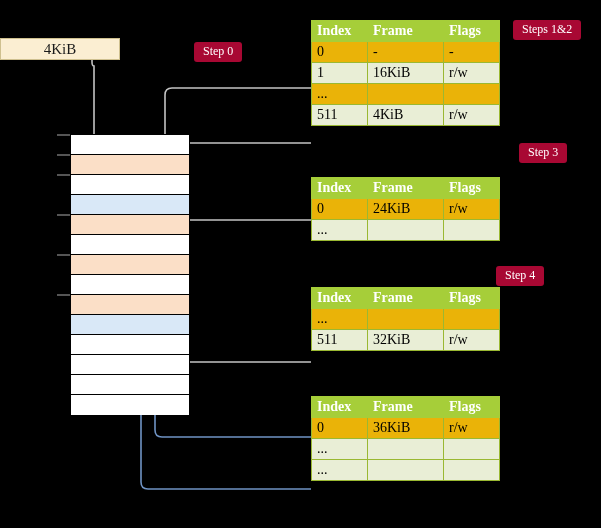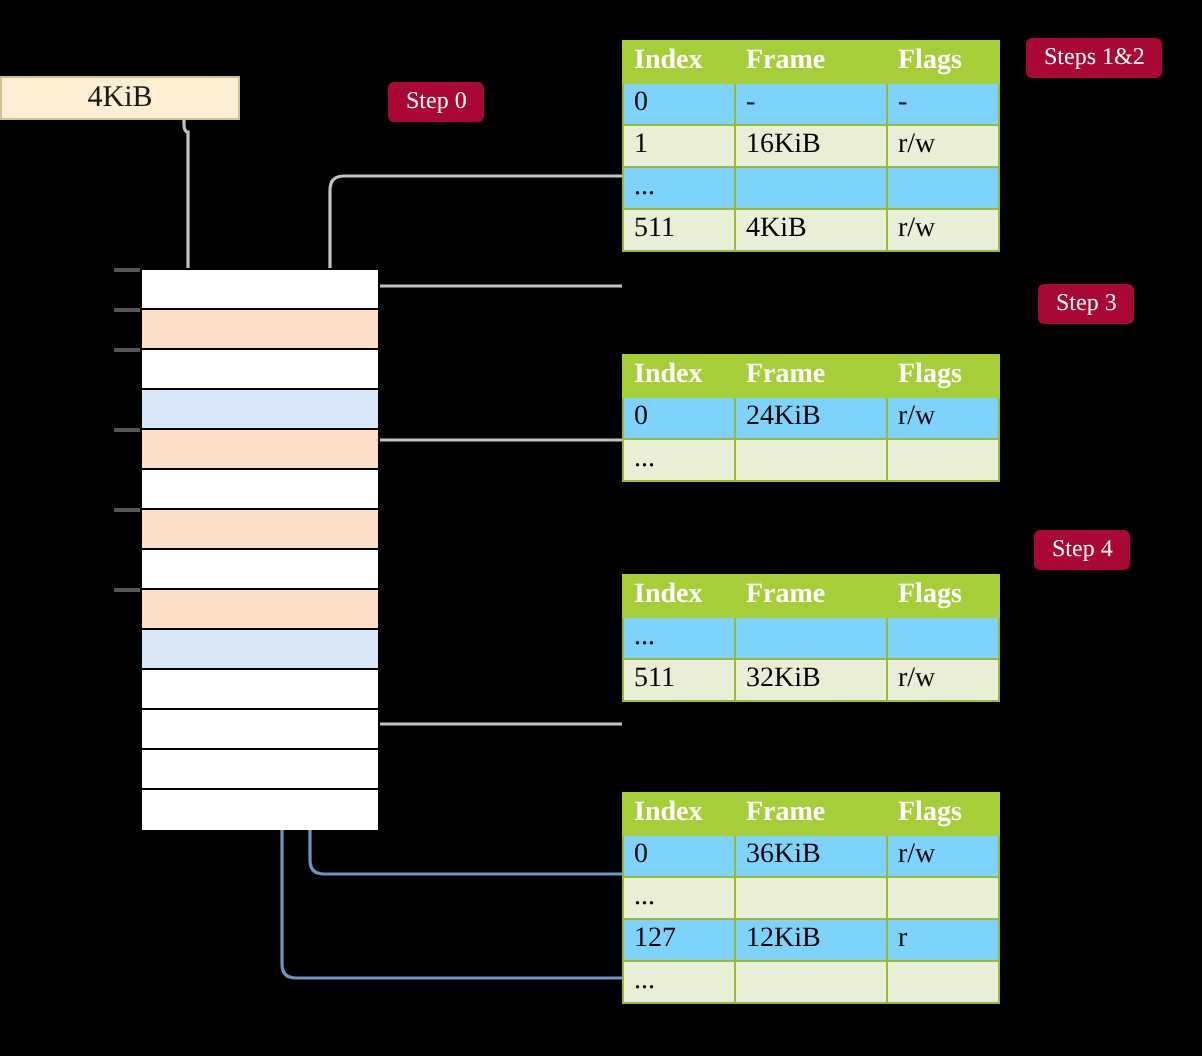--- a/index.html
+++ b/index.html
@@ -20,42 +20,42 @@
   
   .step-badge{
     background:#a80833;color:#fff;font-size:12px;
     padding:2px 9px 3px 9px;border-radius:3px;
     display:inline-block;white-space:nowrap;
     box-shadow:0 1px 0 rgba(0,0,0,.4);
   }
   #step0{left:194px;top:41px;}
   #steps12{left:513px;top:19px;}
   #step3{left:519px;top:142px;}
-  #step4{left:517px;top:265px;}
+  #step4{left:496px;top:265px;}
 
   
   #mem{
     left:70px;top:134px;width:120px;height:279px;
     border:1px solid #000;box-sizing:border-box;background:#fff;
   }
   #mem .cell{
     position:absolute;left:0;width:118px;height:20px;
     border-bottom:1px solid #000;box-sizing:border-box;
   }
   #mem .cell:last-child{border-bottom:none;}
   .c-white{background:#ffffff;}
   .c-orange{background:#fbdfc7;}
   .c-blue{background:#d9e8f7;}
 
   
   .tick{left:57px;width:13px;height:0;border-top:2px solid #555;}
 
   
   table.pt{
-    border-collapse:collapse;background:#7dd3fc;
+    border-collapse:collapse;background:#eab308;
     font-size:14px;table-layout:fixed;
   }
   table.pt td,table.pt th{
     border:1px solid #9ab832;
     padding:2px 5px;height:20px;box-sizing:border-box;
     text-align:left;vertical-align:middle;font-weight:normal;
     overflow:hidden;white-space:nowrap;
   }
   table.pt th{
     background:#a6ce39;color:#ffffff;font-weight:bold;
@@ -232,25 +232,20 @@
         <tr>
           <td class="col-i">0</td>
           <td class="col-f">36KiB</td>
           <td class="col-g">r/w</td>
         </tr>
         <tr class="alt">
           <td class="col-i">...</td>
           <td class="col-f"></td>
           <td class="col-g"></td>
         </tr>
-        <tr>
-          <td class="col-i">127</td>
-          <td class="col-f">12KiB</td>
-          <td class="col-g">r</td>
-        </tr>
         <tr class="alt">
           <td class="col-i">...</td>
           <td class="col-f"></td>
           <td class="col-g"></td>
         </tr>
       </tbody>
     </table>
   </div>
 
 <div class="abs tick" style="top: 134px;"></div>

